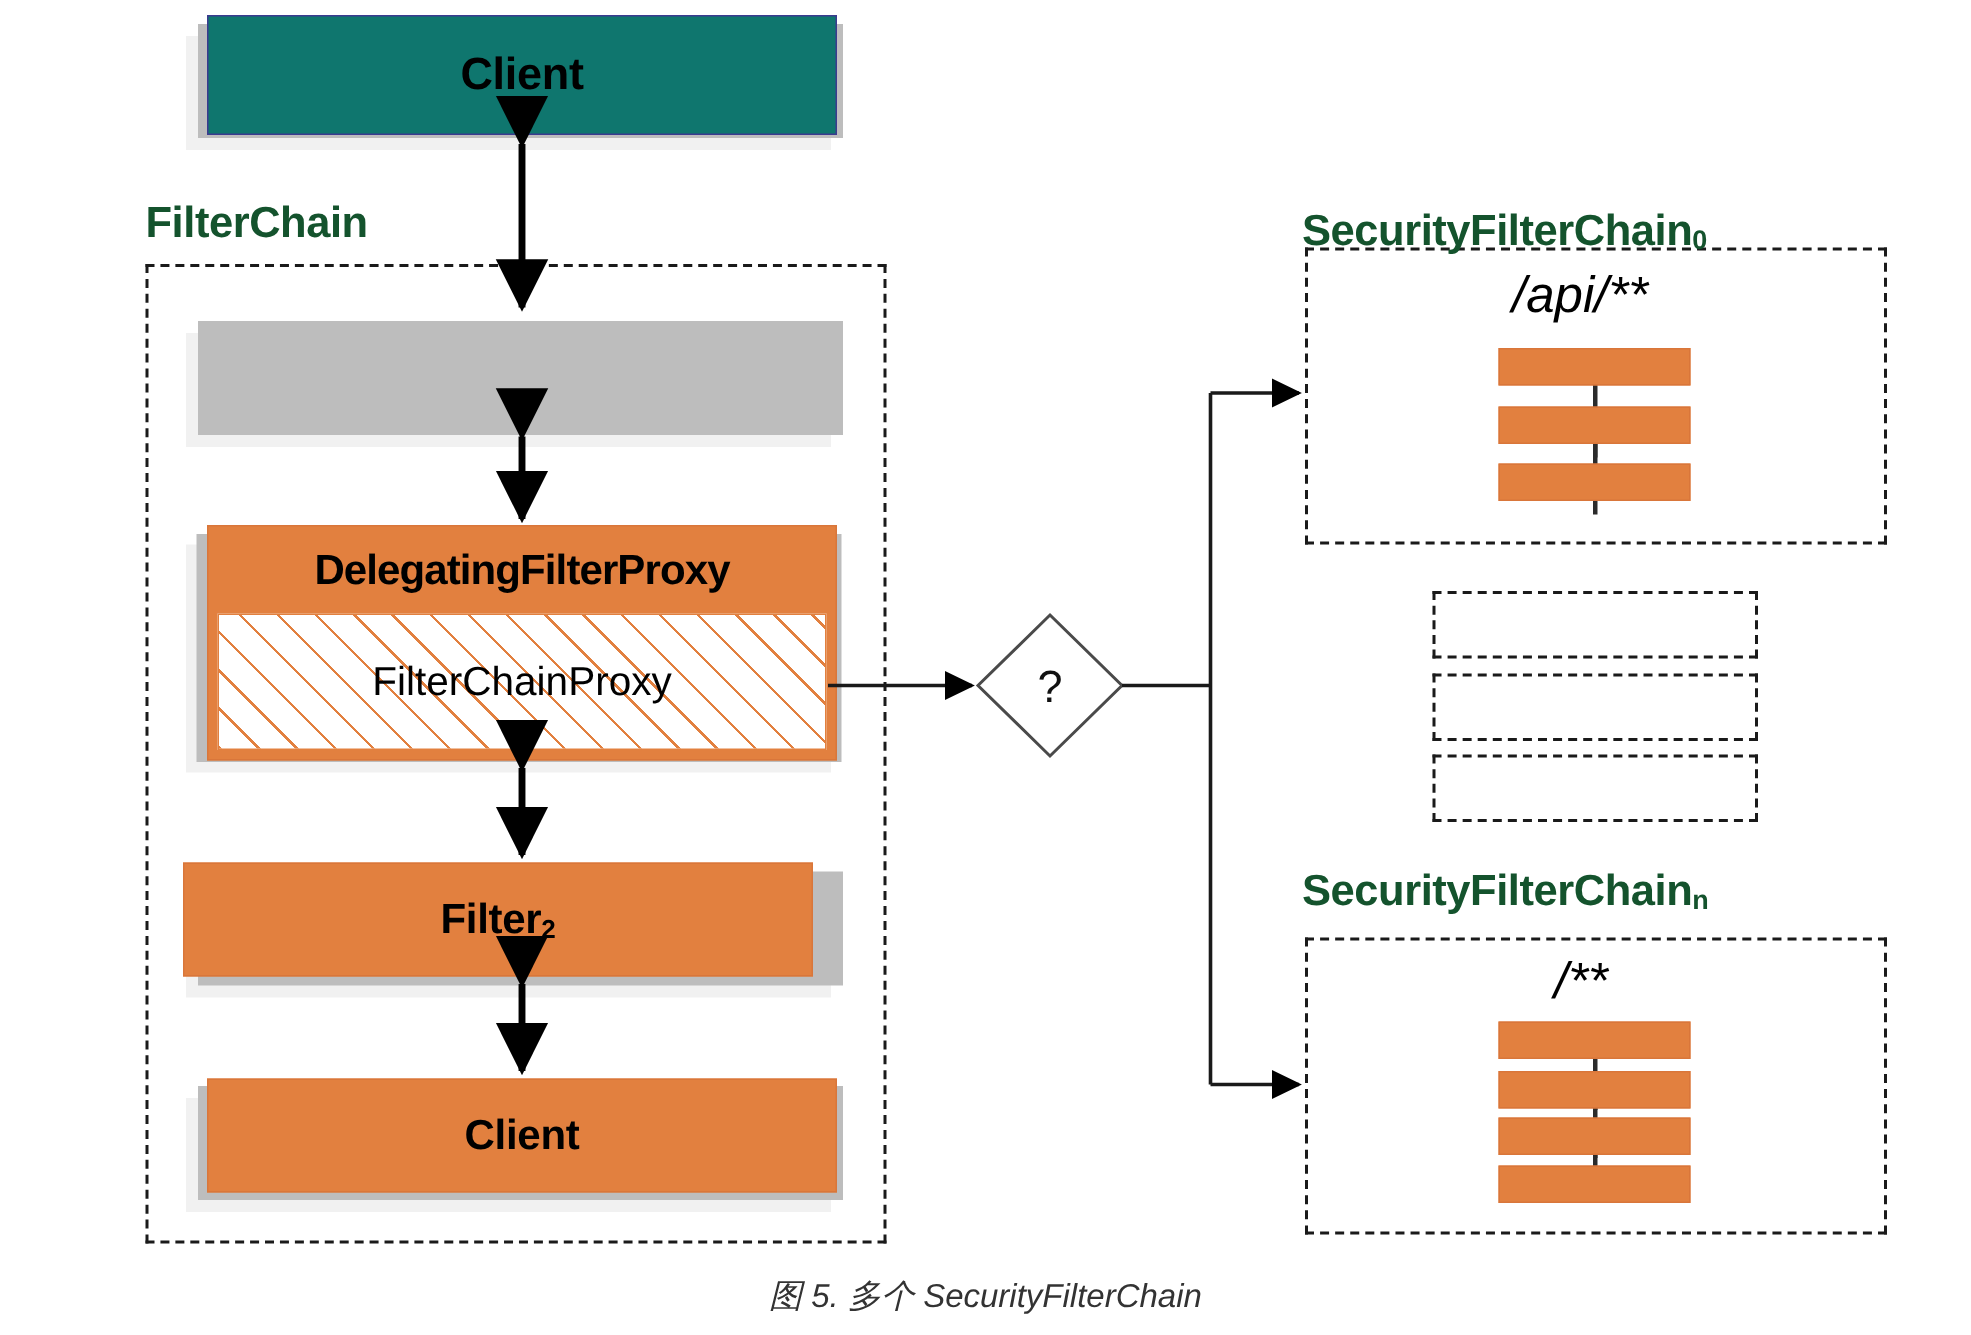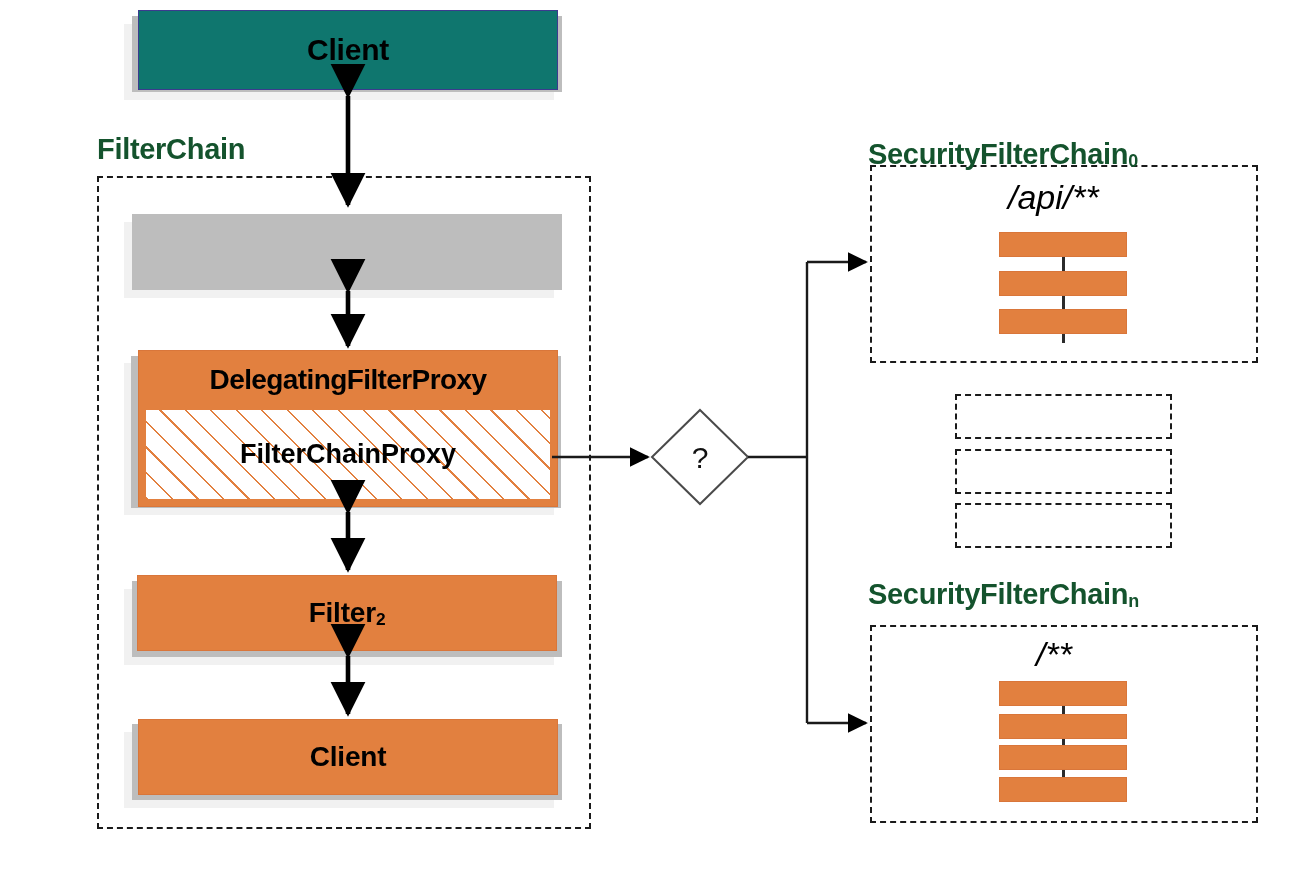--- a/index.html
+++ b/index.html
@@ -84,21 +84,21 @@
     background-color: #ffffff;
     background-image: repeating-linear-gradient(
         45deg,
         #e2803f 0px, #e2803f 1.6px,
         rgba(0,0,0,0) 1.6px, rgba(0,0,0,0) 18px);
     border: 1px solid #e2803f;
     display: flex;
     align-items: center;
     justify-content: center;
     font-size: 27px;
-    font-weight: bold;
+    font-weight: normal;
     color: #000;
   }
   .fcp-inner > span {
     background: transparent;
     padding: 0 6px;
   }
 
   
   .dashed-group {
     position: absolute;
@@ -216,21 +216,21 @@
   <div class="shadow-near" style="left:131px; top:356px; width:430px; height:152px;"></div>
   <div class="dfp-outer" style="left:138px; top:350px; width:420px; height:157px;">
     <div class="dfp-title">DelegatingFilterProxy</div>
     <div class="fcp-inner">
       <span>FilterChainProxy</span>
     </div>
   </div>
 
   <div class="shadow-far" style="left:124px; top:589px; width:430px; height:76px;"></div>
   <div class="shadow-near" style="left:132px; top:581px; width:430px; height:76px;"></div>
-  <div class="node node-orange" style="left:137px; top:575px; width:420px; height:76px;">
+  <div class="node node-orange" style="left:122px; top:575px; width:420px; height:76px;">
     <span><span>Filter</span><sub>2</sub></span>
   </div>
 
   <div class="shadow-far" style="left:124px; top:732px; width:430px; height:76px;"></div>
   <div class="shadow-near" style="left:132px; top:724px; width:430px; height:76px;"></div>
   <div class="node node-orange" style="left:138px; top:719px; width:420px; height:76px;">
     <span>Client</span>
   </div>
 
   <div class="group-label" style="left:868px; top:126px;margin-top:12px;">
@@ -287,14 +287,15 @@
     <text x="700" y="468" text-anchor="middle" font-size="30" fill="#111111">?</text>
 
     <line x1="748" y1="457" x2="807" y2="457" stroke="#1a1a1a" stroke-width="2.4"></line>
     <line x1="807" y1="262" x2="807" y2="723" stroke="#1a1a1a" stroke-width="2.4"></line>
 
     <line x1="807" y1="262" x2="866" y2="262" stroke="#1a1a1a" stroke-width="2.4" marker-end="url(#arrOpen)"></line>
 
     <line x1="807" y1="723" x2="866" y2="723" stroke="#1a1a1a" stroke-width="2.4" marker-end="url(#arrOpen)"></line>
   </svg>
 
+  <div class="caption" style="top:849px;">图 5. 多个 SecurityFilterChain</div>
 
 </div>
 
 </body></html>

